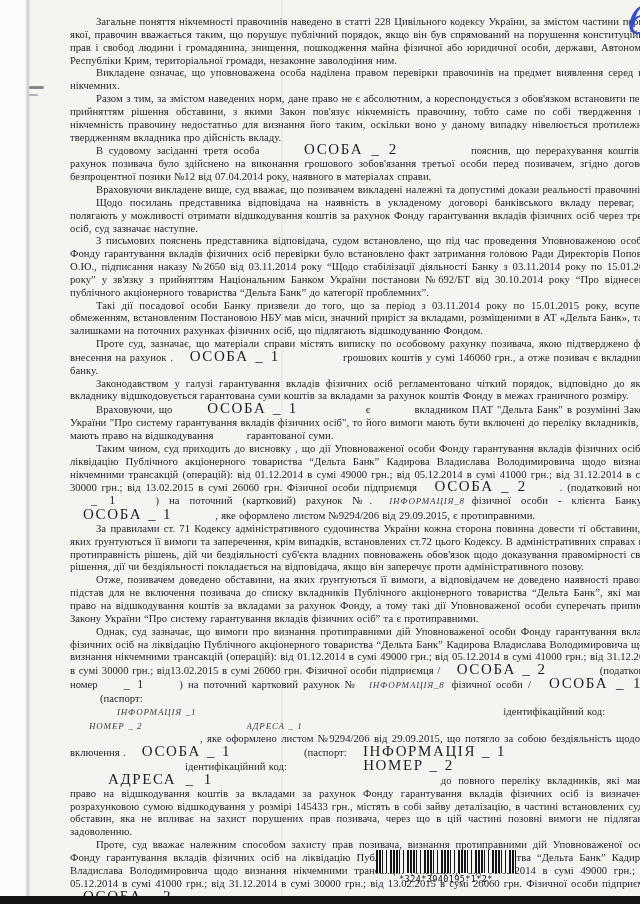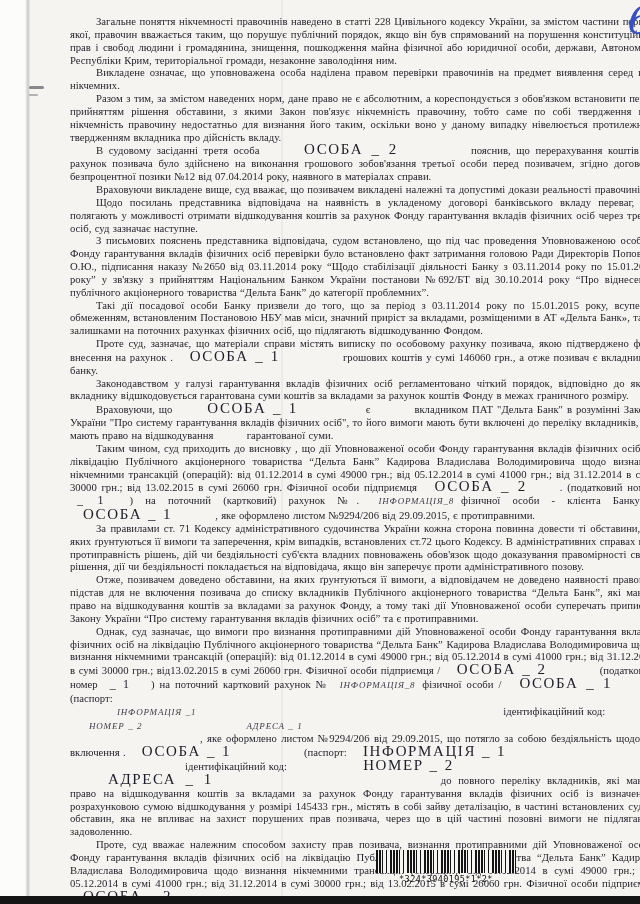--- a/index.html
+++ b/index.html
@@ -25,21 +25,21 @@
   .smudge.s2{left:29px;top:94px;width:9px;height:2px;opacity:.6;}
   .doc{
     position:absolute;left:42px;top:15px;width:585px;
     color:#262630;
     font-size:10.7px;line-height:12.85px;
     text-align:justify;word-spacing:0.6px;
   }
   .para{margin:0;text-indent:26px;}
   .ph{white-space:nowrap;color:#1e1e2a;}
   .ph-lg{font-size:15px;letter-spacing:1.6px;margin:12px 13px;}
-  .ph-md{font-size:12px;letter-spacing:1px;margin:0 7px;}
+  .ph-md{font-size:12px;letter-spacing:1px;margin:0 21px;}
   .ph-sm{font-size:9px;letter-spacing:0.8px;margin:0 7px;color:#3c3c4a;font-style:italic;}
   .gap{display:inline-block;height:1px;}
   .handwritten{
     position:absolute;top:0px;left:600px;
     font-family:"DejaVu Serif",serif;font-style:italic;font-weight:400;
     font-size:40px;color:#3750c6;transform:rotate(7deg);
     line-height:1;
   }
   .barcode-wrap{position:absolute;left:348px;top:850px;width:140px;text-align:center;}
   .barcode{

